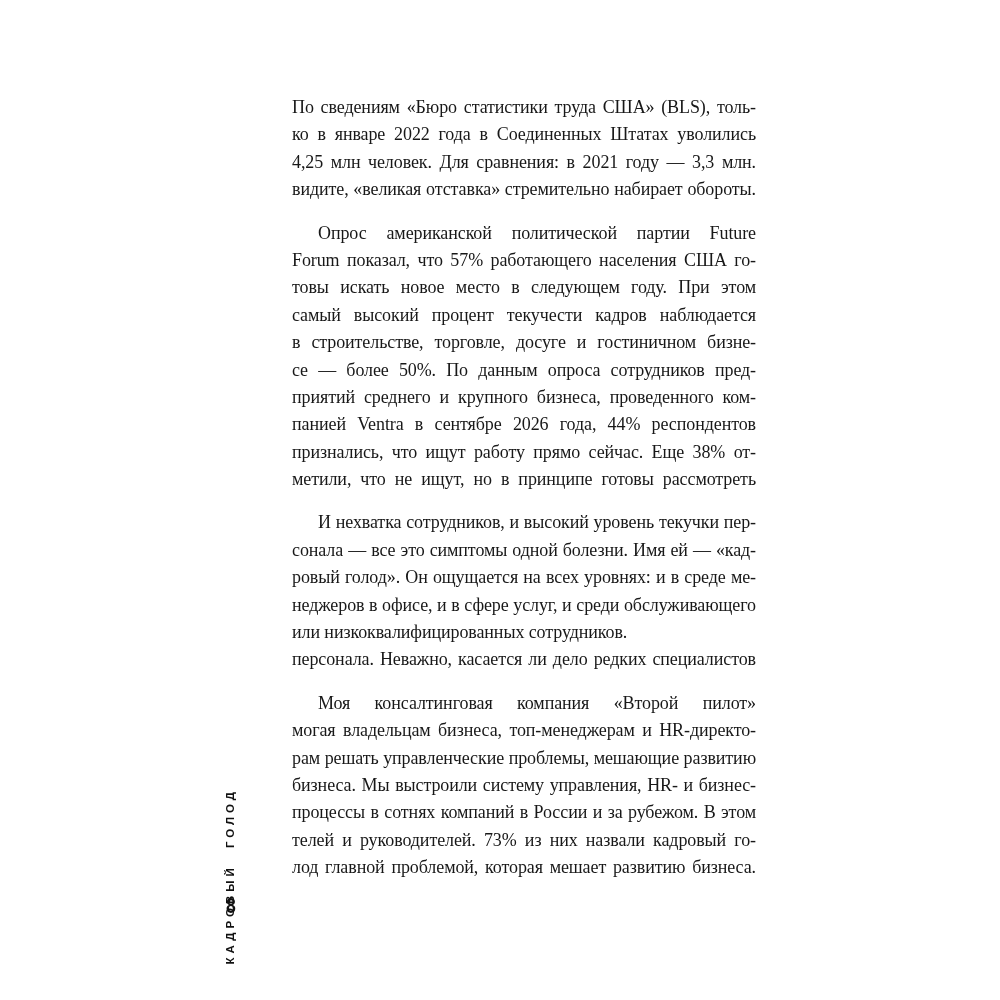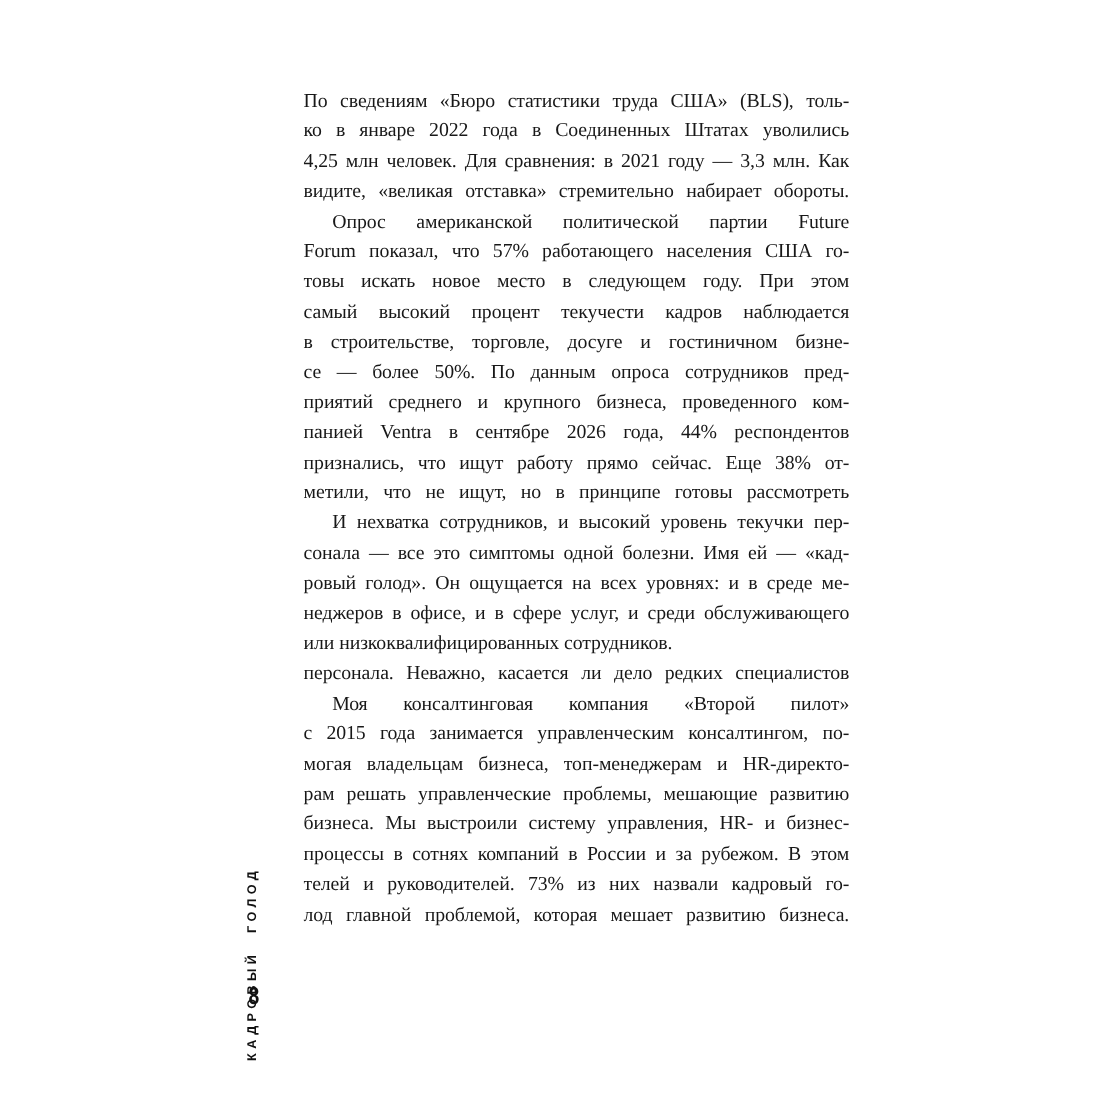--- a/index.html
+++ b/index.html
@@ -19,21 +19,21 @@
     position: absolute;
     left: 276px;
     top: 78px;
     width: 496px;
     font-family: "Liberation Serif", "DejaVu Serif", serif;
     font-size: 18px;
     line-height: 27.4px;
     letter-spacing: -0.1px;
     color: #181818;
   }
-  .paragraph { margin: 0; padding: 0; }
+  .paragraph { margin: 16px; padding: 0; }
   .line {
     text-align: justify;
     text-align-last: justify;
     white-space: normal;
     overflow: hidden;
     height: 27.4px;
   }
   .line.plain {
     text-align-last: left;
   }
@@ -105,21 +105,20 @@
       <div class="paragraph">
         <div class="line indent">И нехватка сотрудников, и высокий уровень текучки пер-</div>
         <div class="line">сонала — все это симптомы одной болезни. Имя ей — «кад-</div>
         <div class="line">ровый голод». Он ощущается на всех уровнях: и в среде ме-</div>
         <div class="line">неджеров в офисе, и в сфере услуг, и среди обслуживающего</div>
         <div class="line plain">или низкоквалифицированных сотрудников.</div>
         <div class="line">персонала. Неважно, касается ли дело редких специалистов</div>
       </div>
       <div class="paragraph">
         <div class="line indent">Моя консалтинговая компания «Второй пилот»</div>
-        <div class="line">с 2015 года занимается управленческим консалтингом, по-</div>
         <div class="line">могая владельцам бизнеса, топ-менеджерам и HR-директо-</div>
         <div class="line">рам решать управленческие проблемы, мешающие развитию</div>
         <div class="line">бизнеса. Мы выстроили систему управления, HR- и бизнес-</div>
         <div class="line">процессы в сотнях компаний в России и за рубежом. В этом</div>
         <div class="line">телей и руководителей. 73% из них назвали кадровый го-</div>
         <div class="line">лод главной проблемой, которая мешает развитию бизнеса.</div>
       </div>
     </div>
 </div>
 

